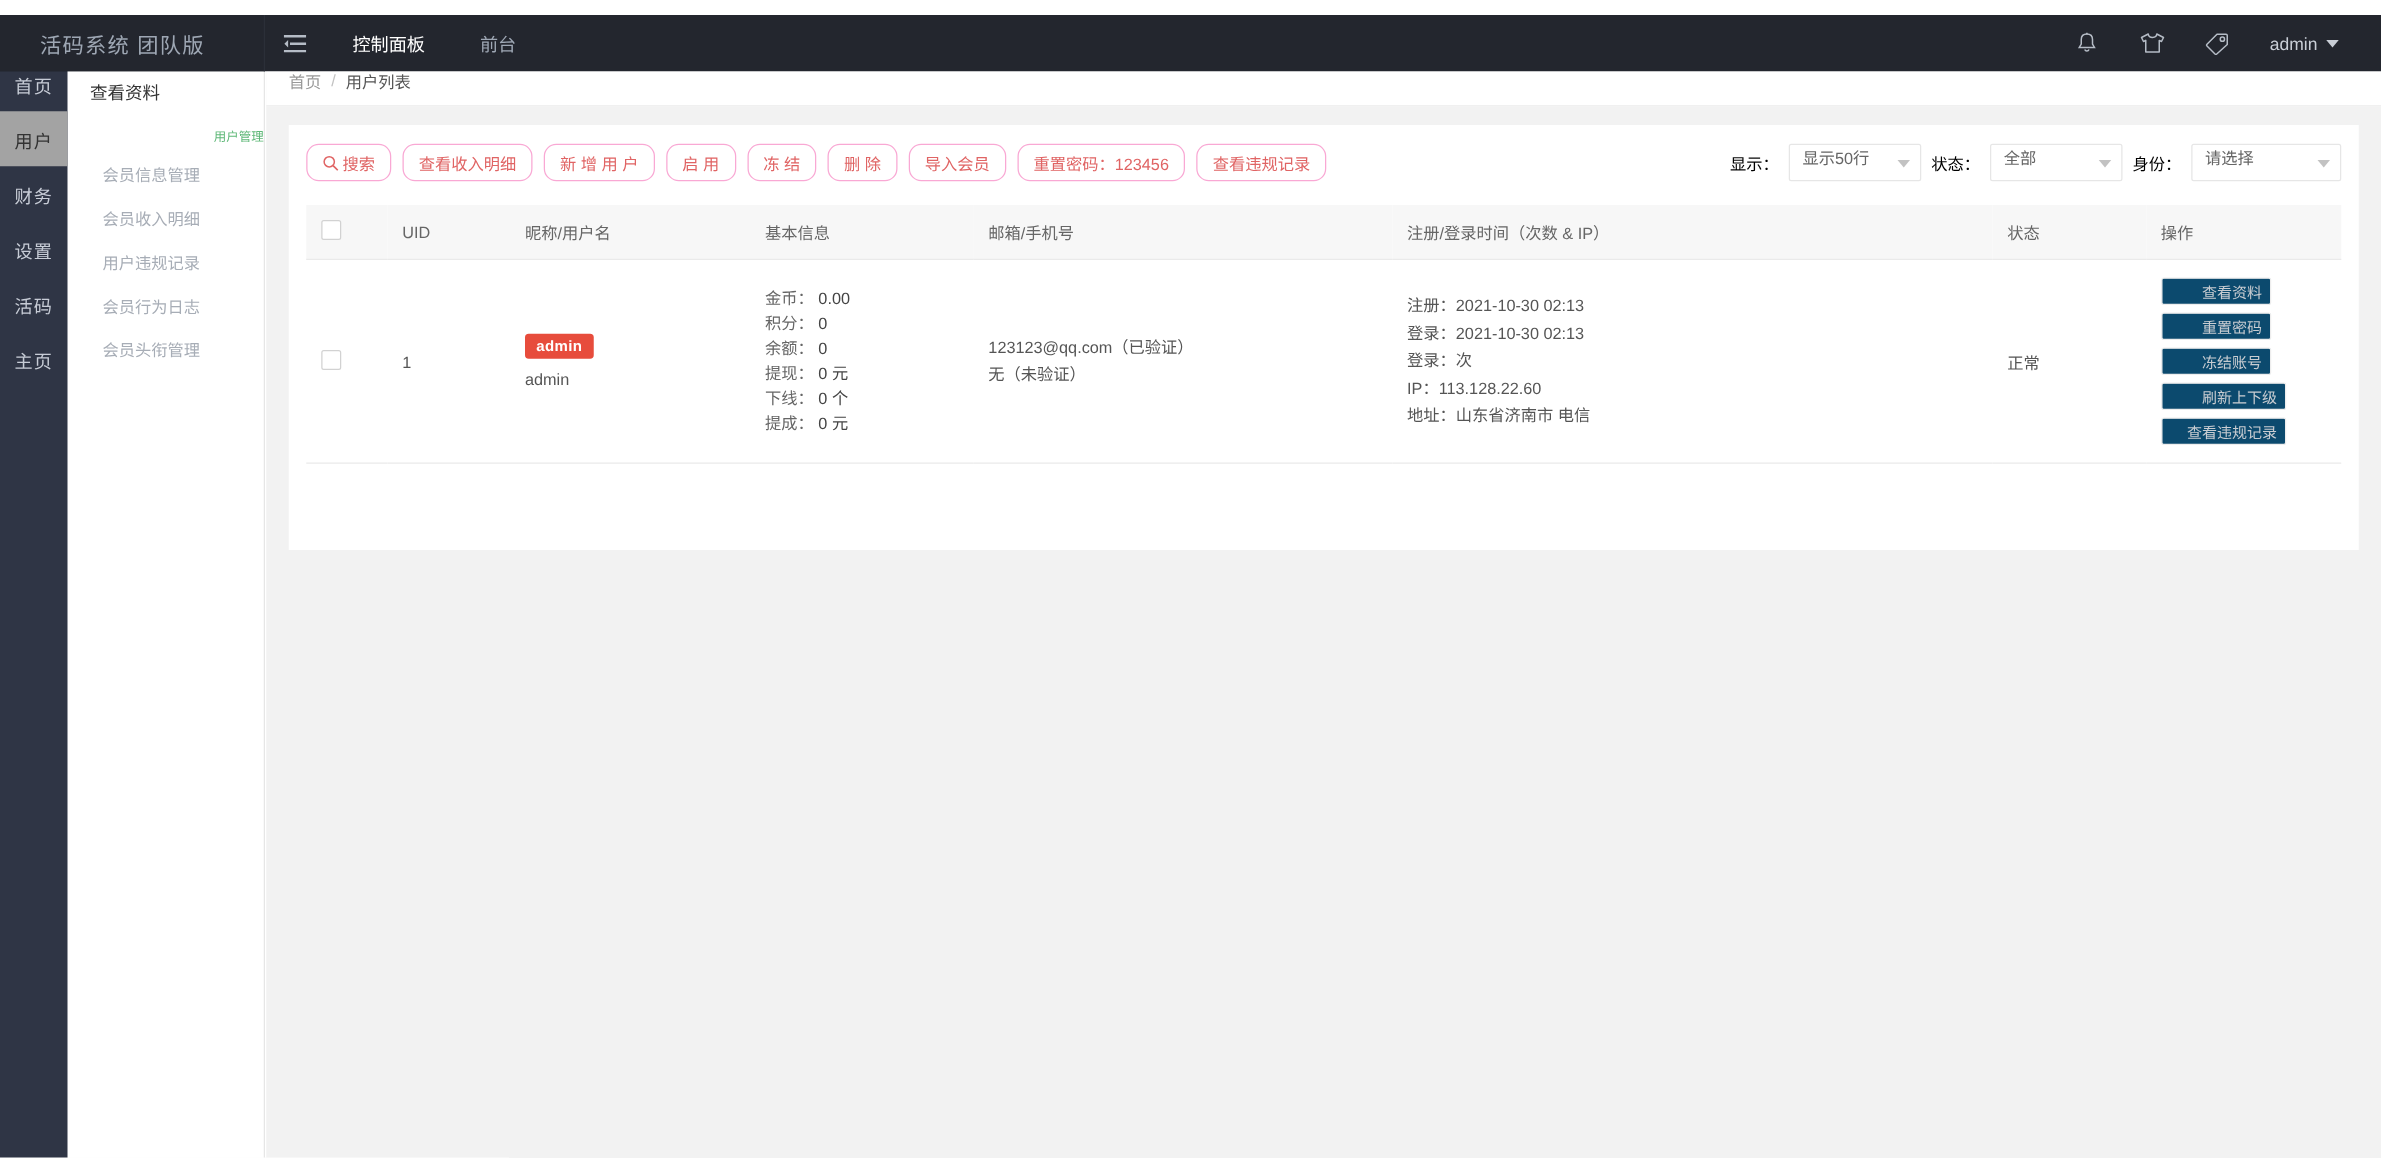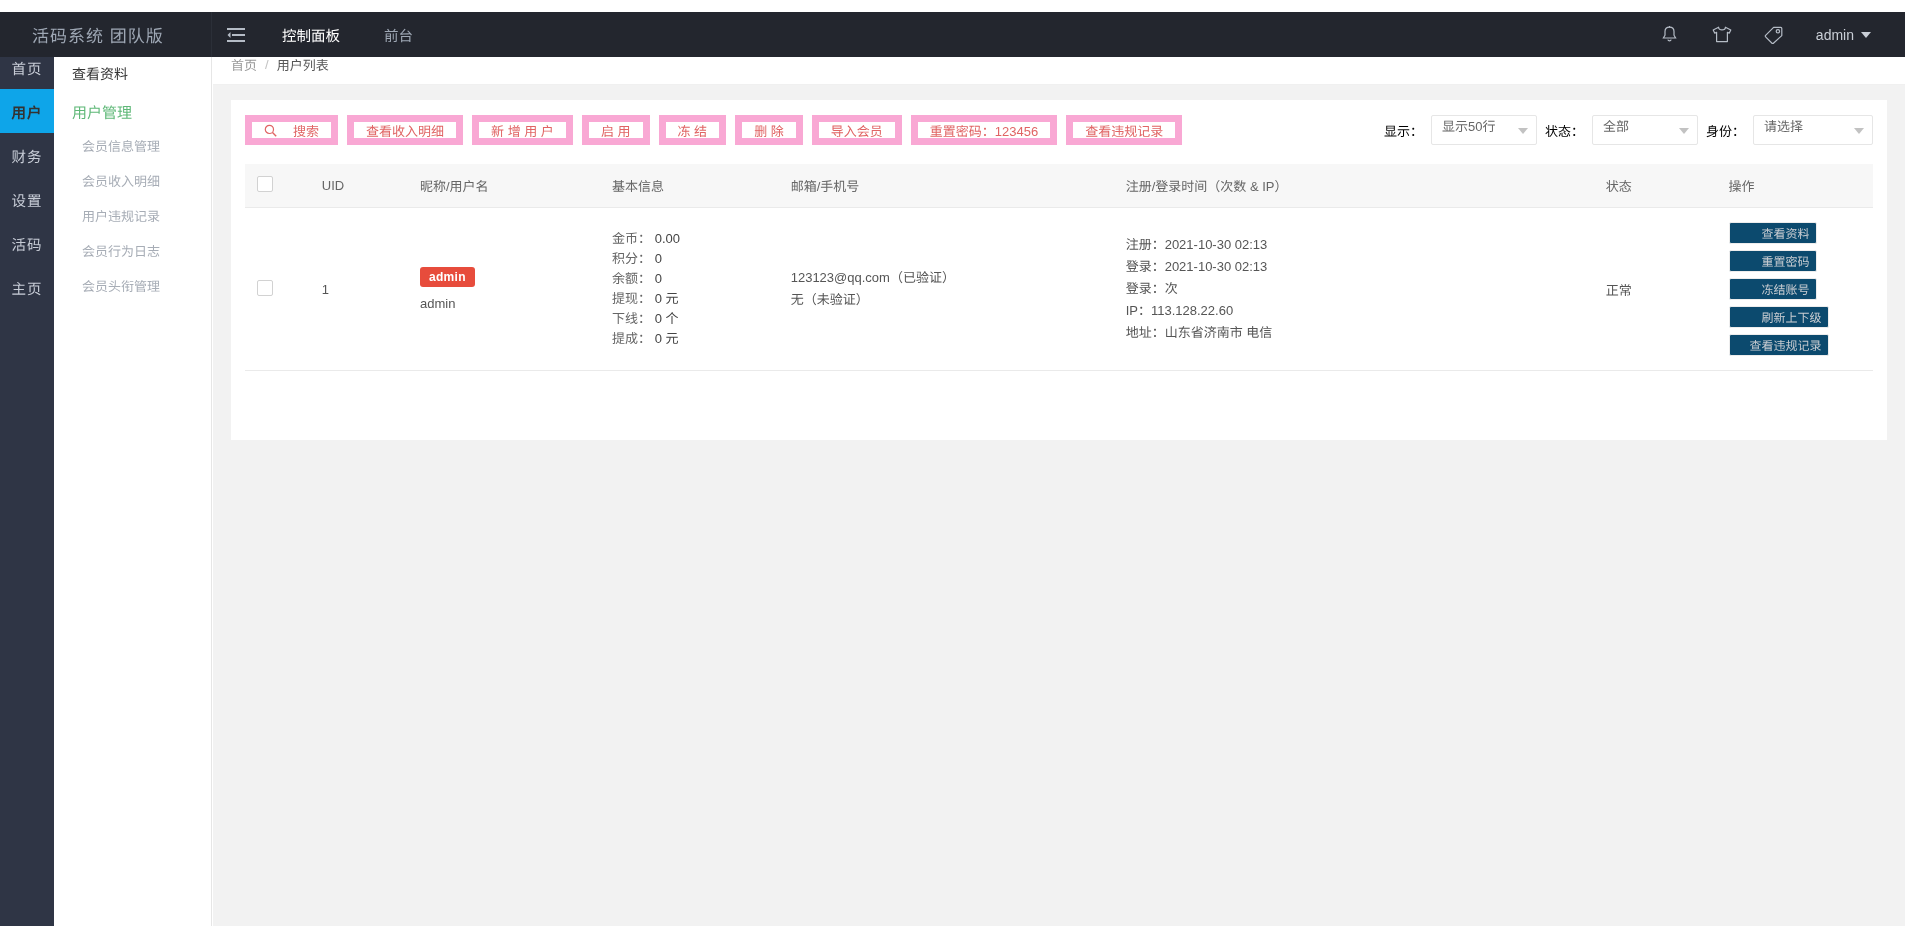--- a/index.html
+++ b/index.html
@@ -77,43 +77,43 @@
     z-index: 40;
   }
   .rail-item {
     height: 44px;
     display: flex; align-items: center; justify-content: center;
     color: #c7ccd6; font-size: 14.5px;
     cursor: pointer;
     letter-spacing: 1px;
   }
   .rail-item.active {
-    background: #0ea5e9;
+    background: #a3a3a3;
     color: #333;
-    font-weight: bold;
   }
 
   
   .subnav {
     position: absolute; top: 45px; left: 54px;
     width: 158px; height: 881px;
     background: #ffffff;
     border-right: 1px solid #e6e6e6;
     padding-top: 8px;
     z-index: 30;
   }
   .subnav-title {
     padding: 10px 0 10px 18px;
     font-size: 14px; color: #333;
   }
   .subnav-group {
     padding: 8px 0 6px 18px;
-    font-size: 15px;
+    font-size: 10px;
     color: #5FB878;
     cursor: pointer;
+    text-align: right;
   }
   .subnav-item {
     padding: 8px 0 8px 28px;
     font-size: 13px;
     color: #a7adb6;
     cursor: pointer;
   }
 
   
   .main {
@@ -141,28 +141,28 @@
   }
 
   
   .toolbar {
     display: flex; align-items: center;
     gap: 9px;
     min-height: 32px;
     flex-wrap: nowrap;
   }
   .btn-danger {
-    border: 7px solid #f9a8d4;
+    border: 1px solid #f9a8d4;
     color: #e06464;
     background: #fff;
-    border-radius: 0;
+    border-radius: 10px;
     height: 30px;
     padding: 0 12px;
     font-size: 13px;
-    display: inline-flex; align-items: center; gap: 16px;
+    display: inline-flex; align-items: center; gap: 3px;
     cursor: pointer;
     white-space: nowrap;
     font-family: "Liberation Sans", sans-serif;
   }
   .btn-danger .sicon { display: inline-flex; }
 
   .toolbar-right {
     margin-left: auto;
     display: flex; align-items: center;
     gap: 8px;

